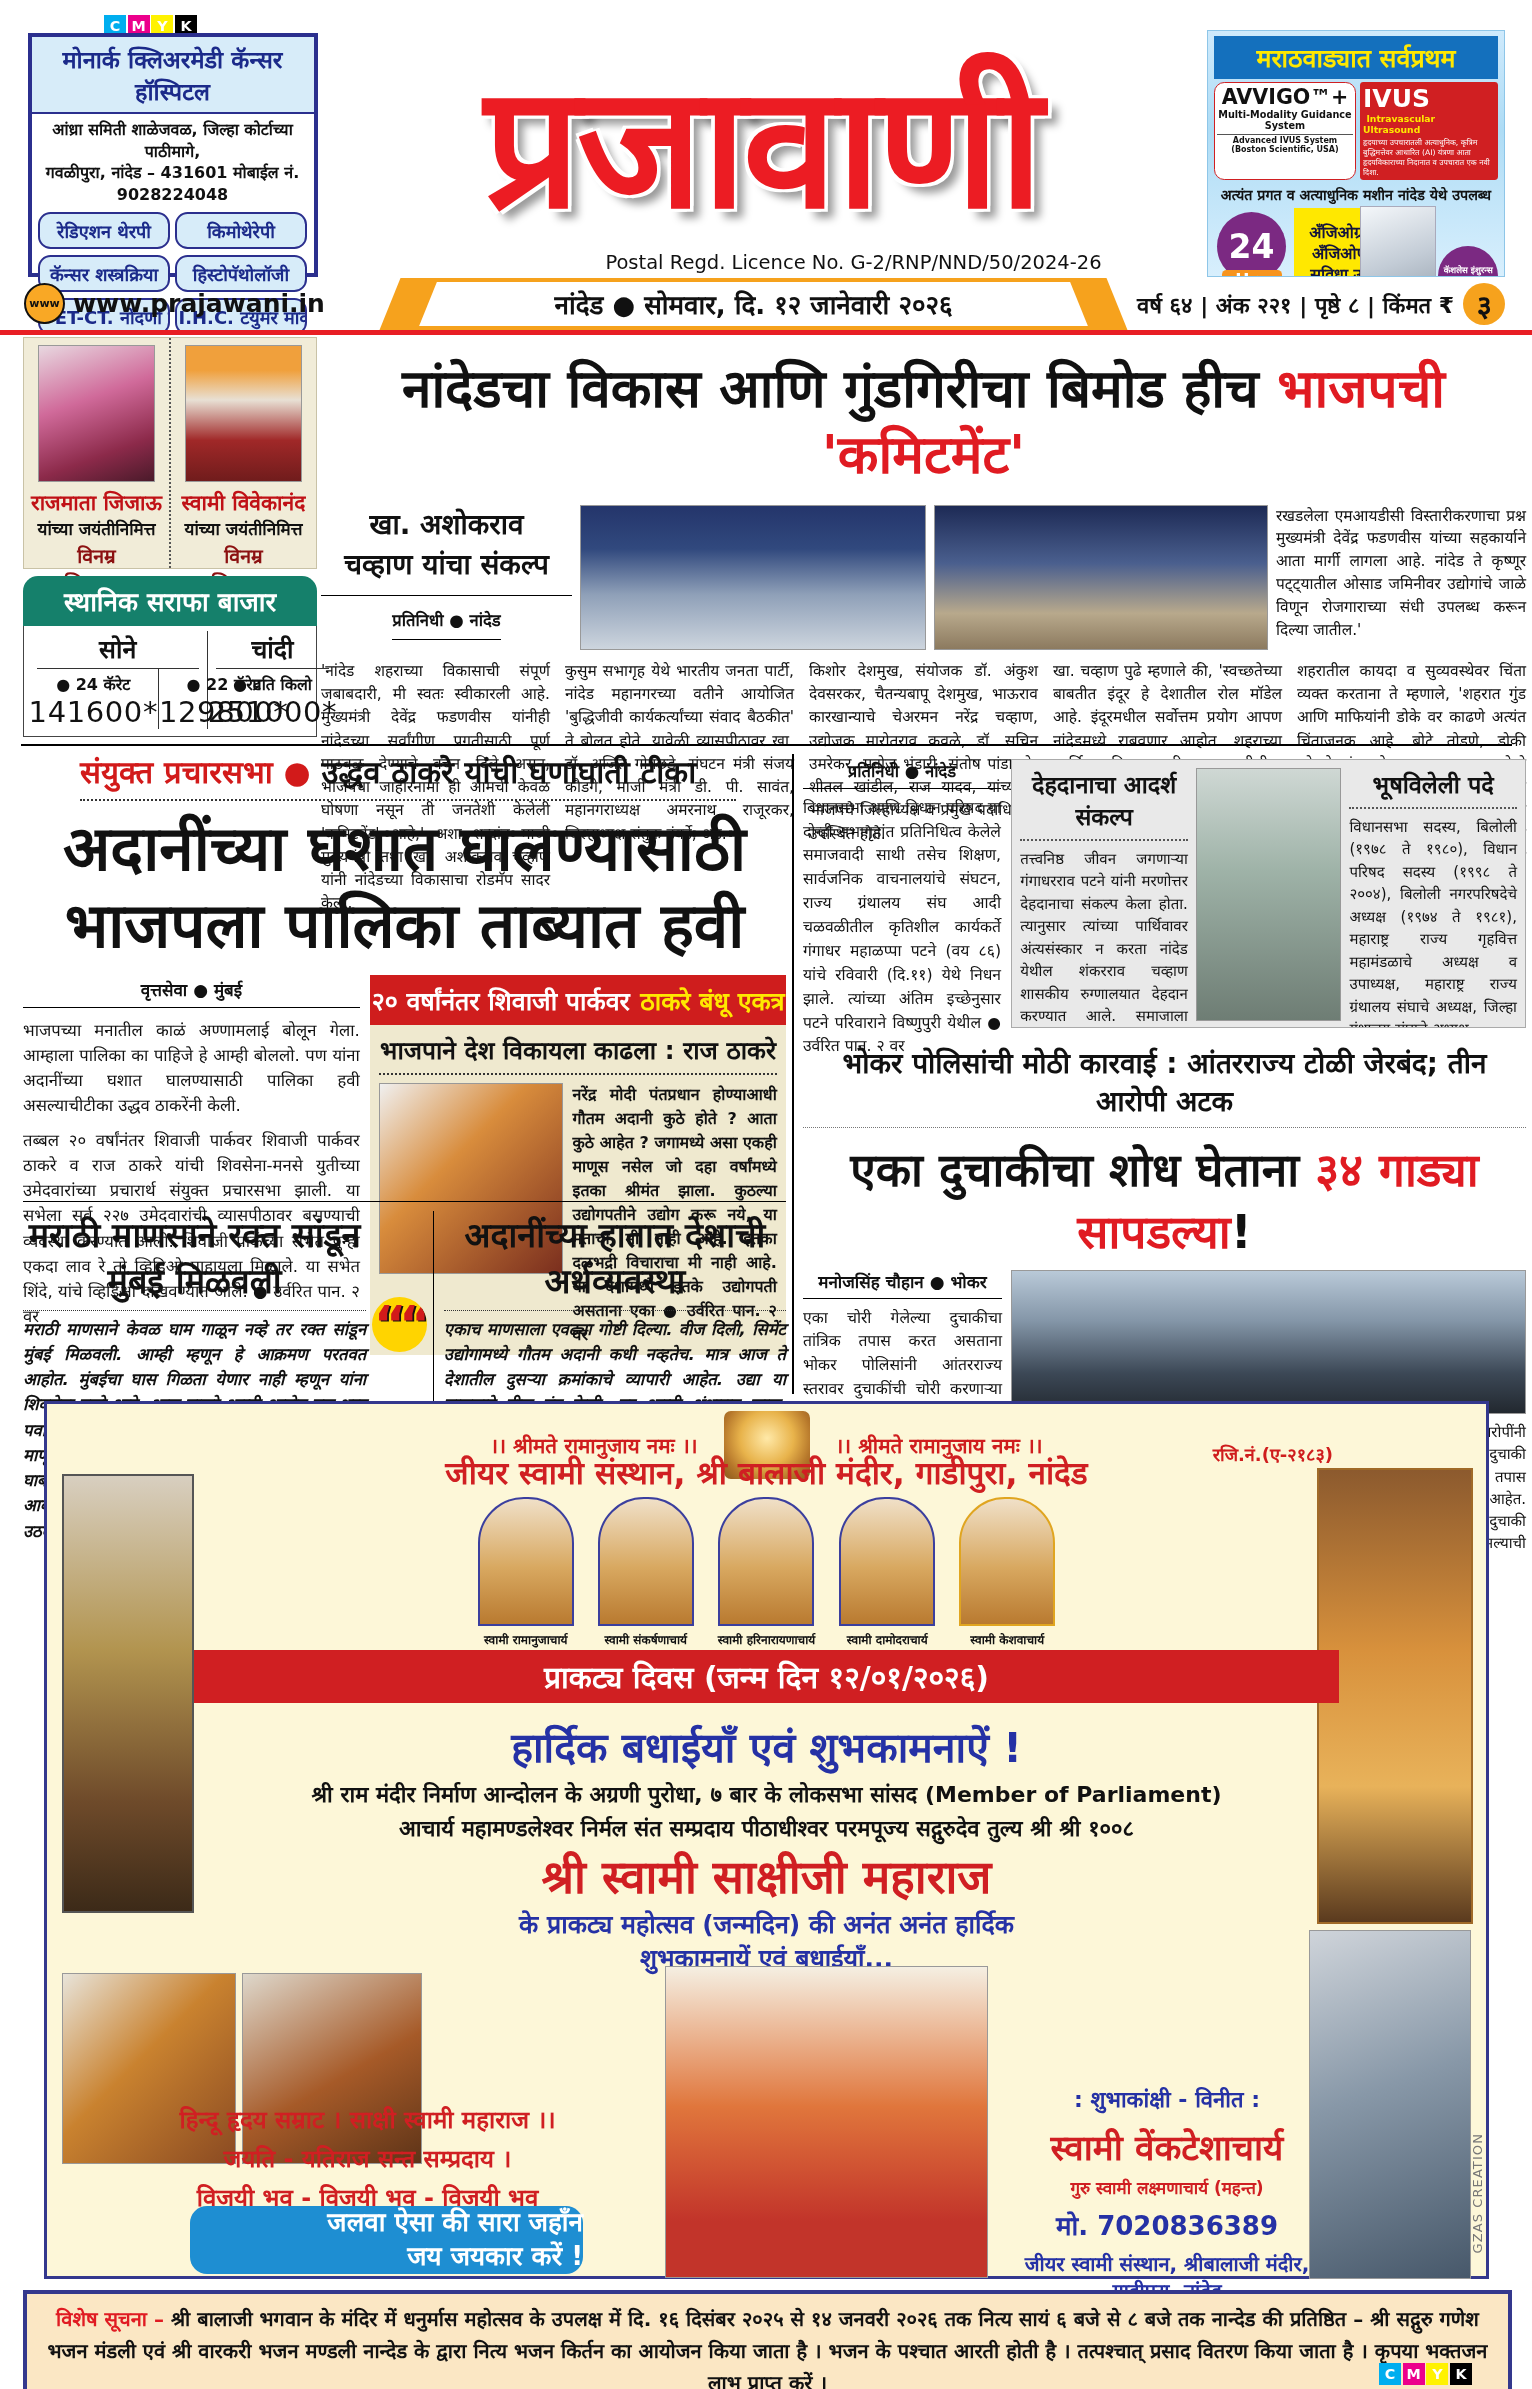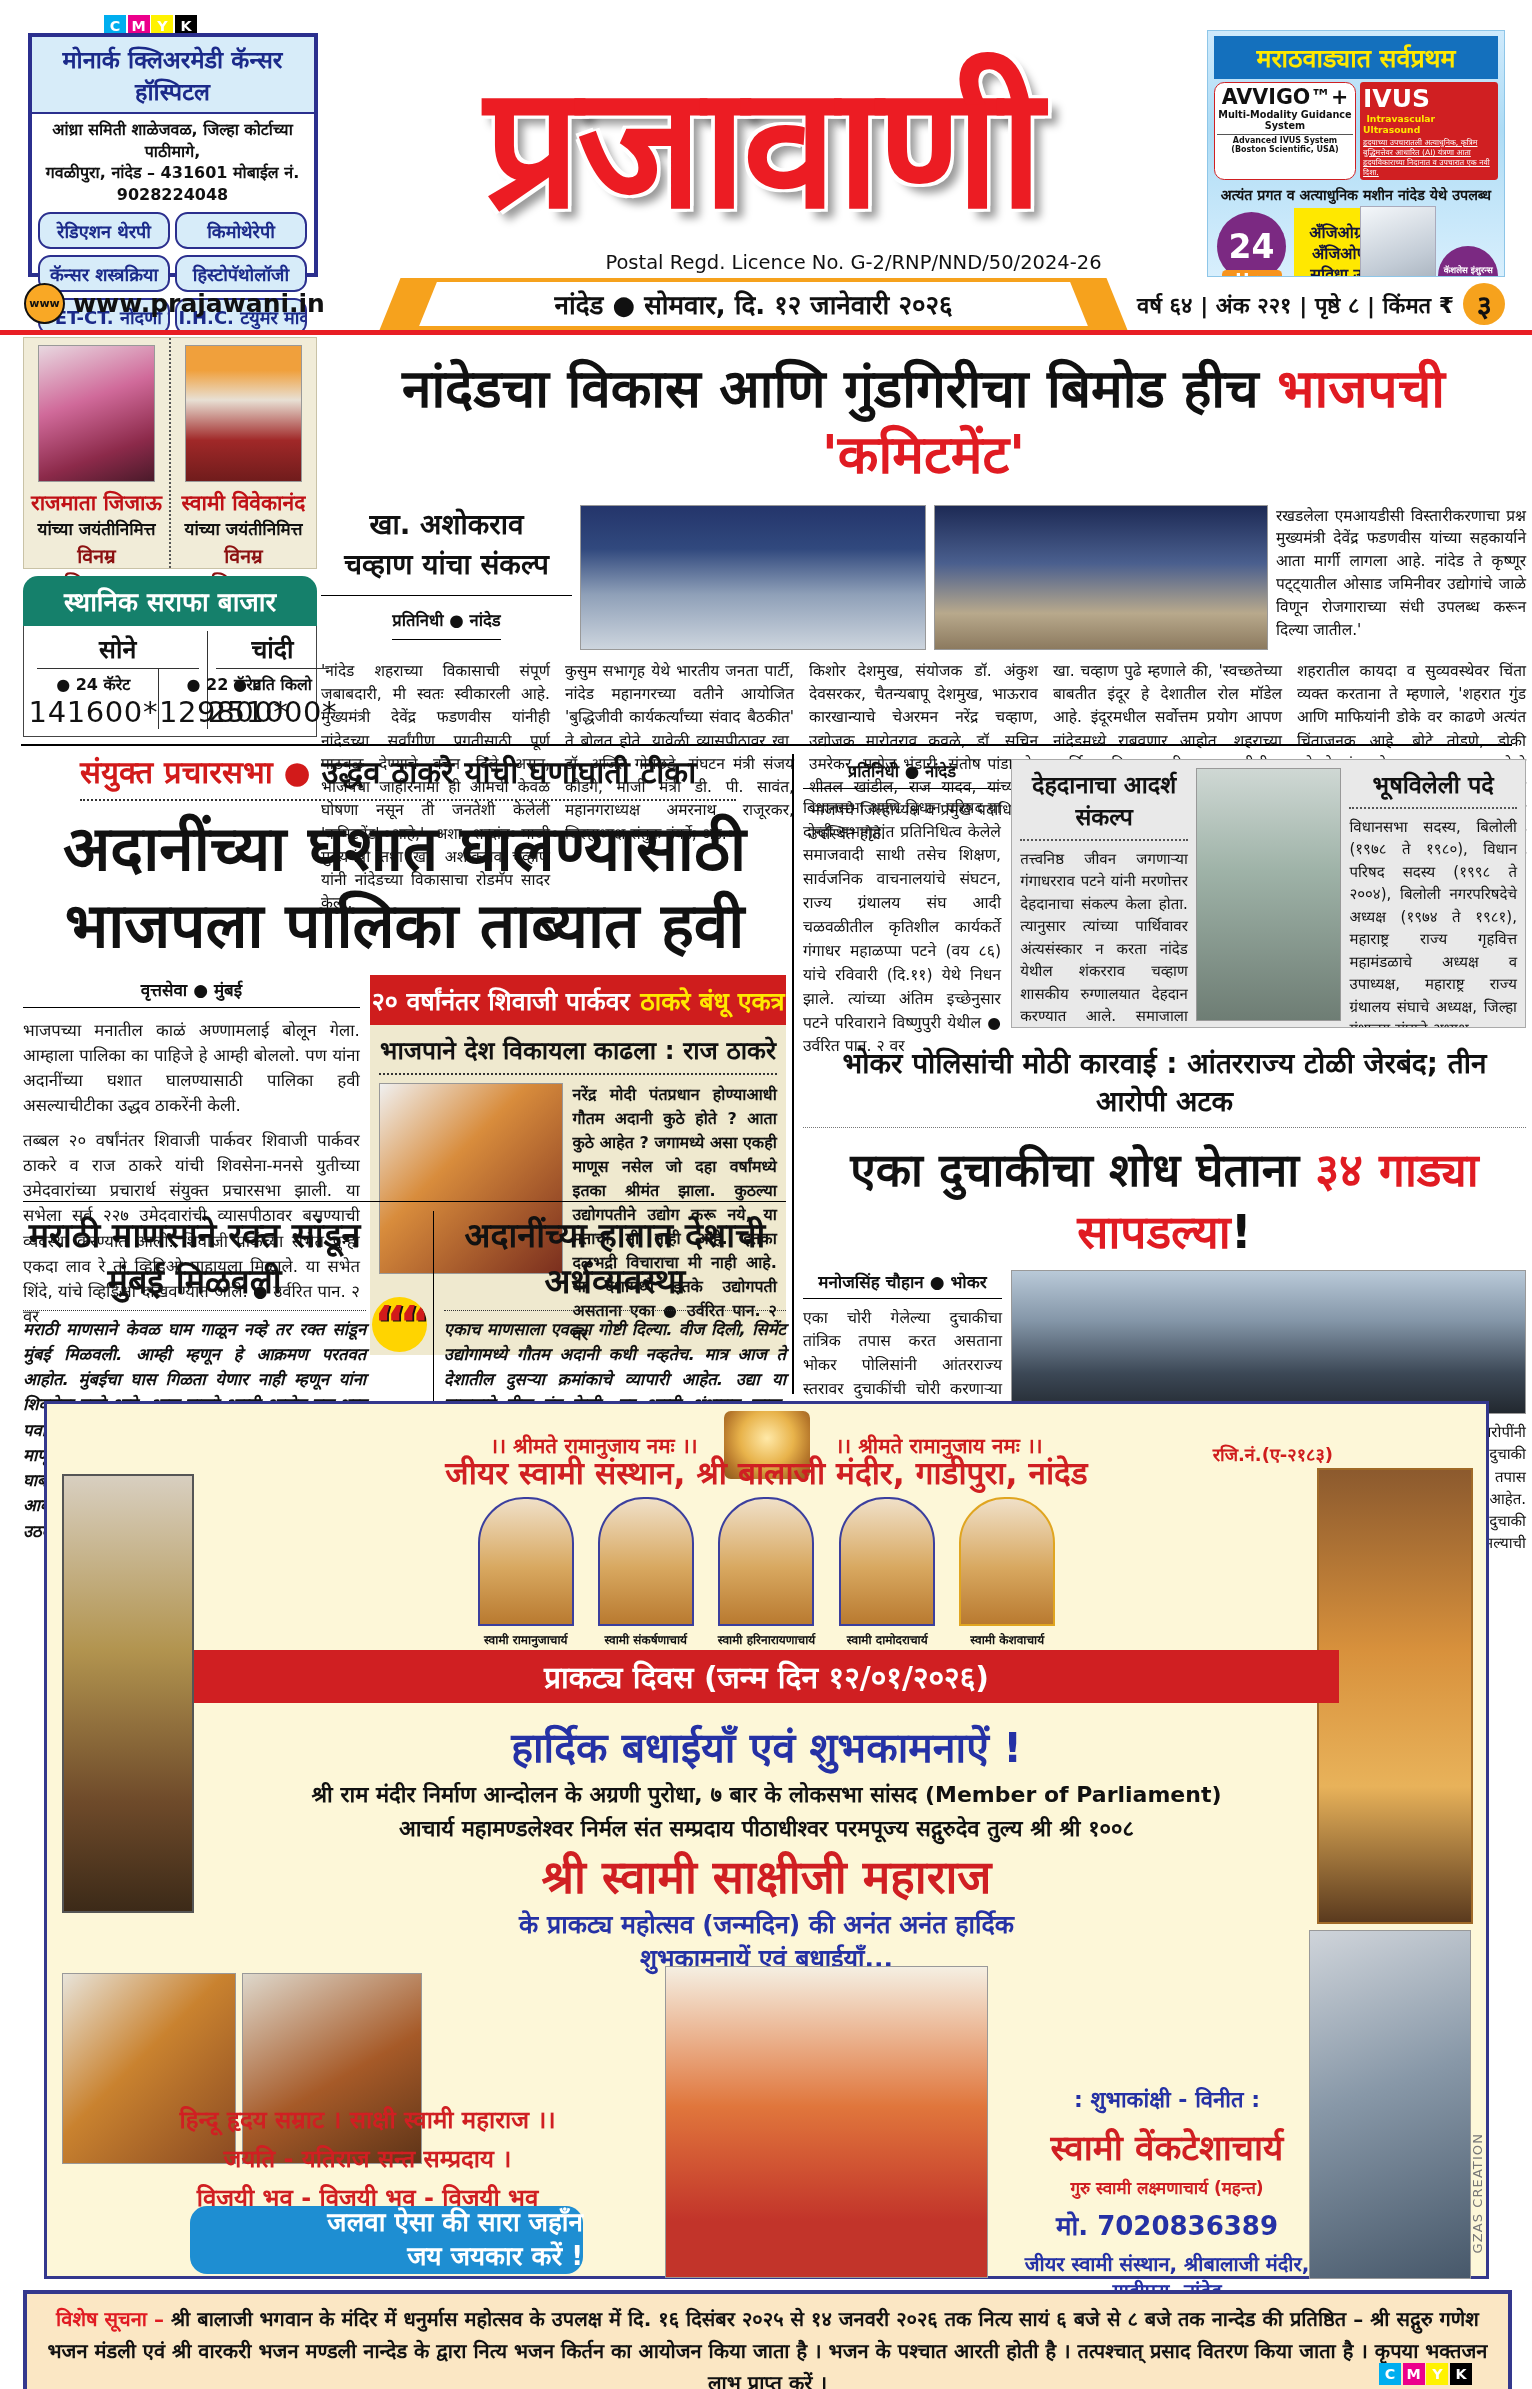--- a/index.html
+++ b/index.html
@@ -33,21 +33,21 @@
   .nar{left:1207px;top:30px;width:298px;height:247px;border:1.7px solid #8ec6e8;background:linear-gradient(180deg,#cfeafc,#aedcf5 40%,#d8effd);box-sizing:border-box;overflow:hidden;}
   .nar-head{background:#1470bd;color:#ffe800;font-size:25px;font-weight:bold;text-align:center;padding:4.6px 0;margin:4.6px 5.7px 3.4px;}
   .nar-row{display:flex;gap:3.4px;margin:0 5.7px;}
   .nar-avv{background:#fff;border:1.7px solid #d01f22;border-radius:10.3px;width:136px;padding:2.3px;text-align:center;}
   .nar-avv .a1{font-size:20.6px;font-weight:800;color:#111;}
   .nar-avv .a2{font-size:9.7px;font-weight:bold;}
   .nar-avv .a3{font-size:8px;font-weight:bold;border-top:1.1px solid #555;margin-top:2.3px;padding-top:1.7px;}
   .nar-ivus{background:#d01f22;border-radius:3.4px;flex:1;padding:2.3px 3.4px;color:#fff;}
   .nar-ivus .i1{font-size:25px;font-weight:800;color:#fff;display:inline;}
   .nar-ivus .i2{font-size:9.2px;font-weight:bold;color:#ffe800;display:inline;margin-left:3.4px;}
-  .nar-ivus .i3{font-size:7.7px;line-height:1.3;margin-top:2.3px;text-decoration:underline;}
+  .nar-ivus .i3{font-size:7.7px;line-height:1.3;margin-top:2.3px;}
   .nar-mline{font-size:14.3px;font-weight:bold;text-align:center;margin:4.6px 2.3px 2.3px;}
   .nar-mid{position:relative;height:103px;margin:0 5.7px;}
   .n24{position:absolute;left:3.4px;top:5.7px;width:69px;height:69px;border-radius:50%;background:#7b2982;color:#fff;
        display:flex;align-items:center;justify-content:center;font-size:33px;font-weight:800;}
   .nhrs{position:absolute;left:8px;top:64px;width:60px;background:#f7941d;color:#fff;text-align:center;font-size:17px;font-weight:bold;border-radius:4.6px;}
   .nyel{position:absolute;left:80px;top:2.3px;width:120px;height:92px;background:#ffe800;display:flex;align-items:center;justify-content:center;
         text-align:center;font-size:16px;font-weight:bold;color:#14143c;line-height:1.3;}
   .nmach{position:absolute;right:62px;top:0;width:74px;height:97px;background:linear-gradient(160deg,#f4f7fa,#c3ccd6 55%,#97a2ae);border:0.6px solid #aab;}
   .ncash{position:absolute;right:0;top:40px;width:60px;height:60px;border-radius:50%;background:#7b2982;color:#fff;
          display:flex;align-items:center;justify-content:center;text-align:center;font-size:8.6px;font-weight:bold;line-height:1.25;}

